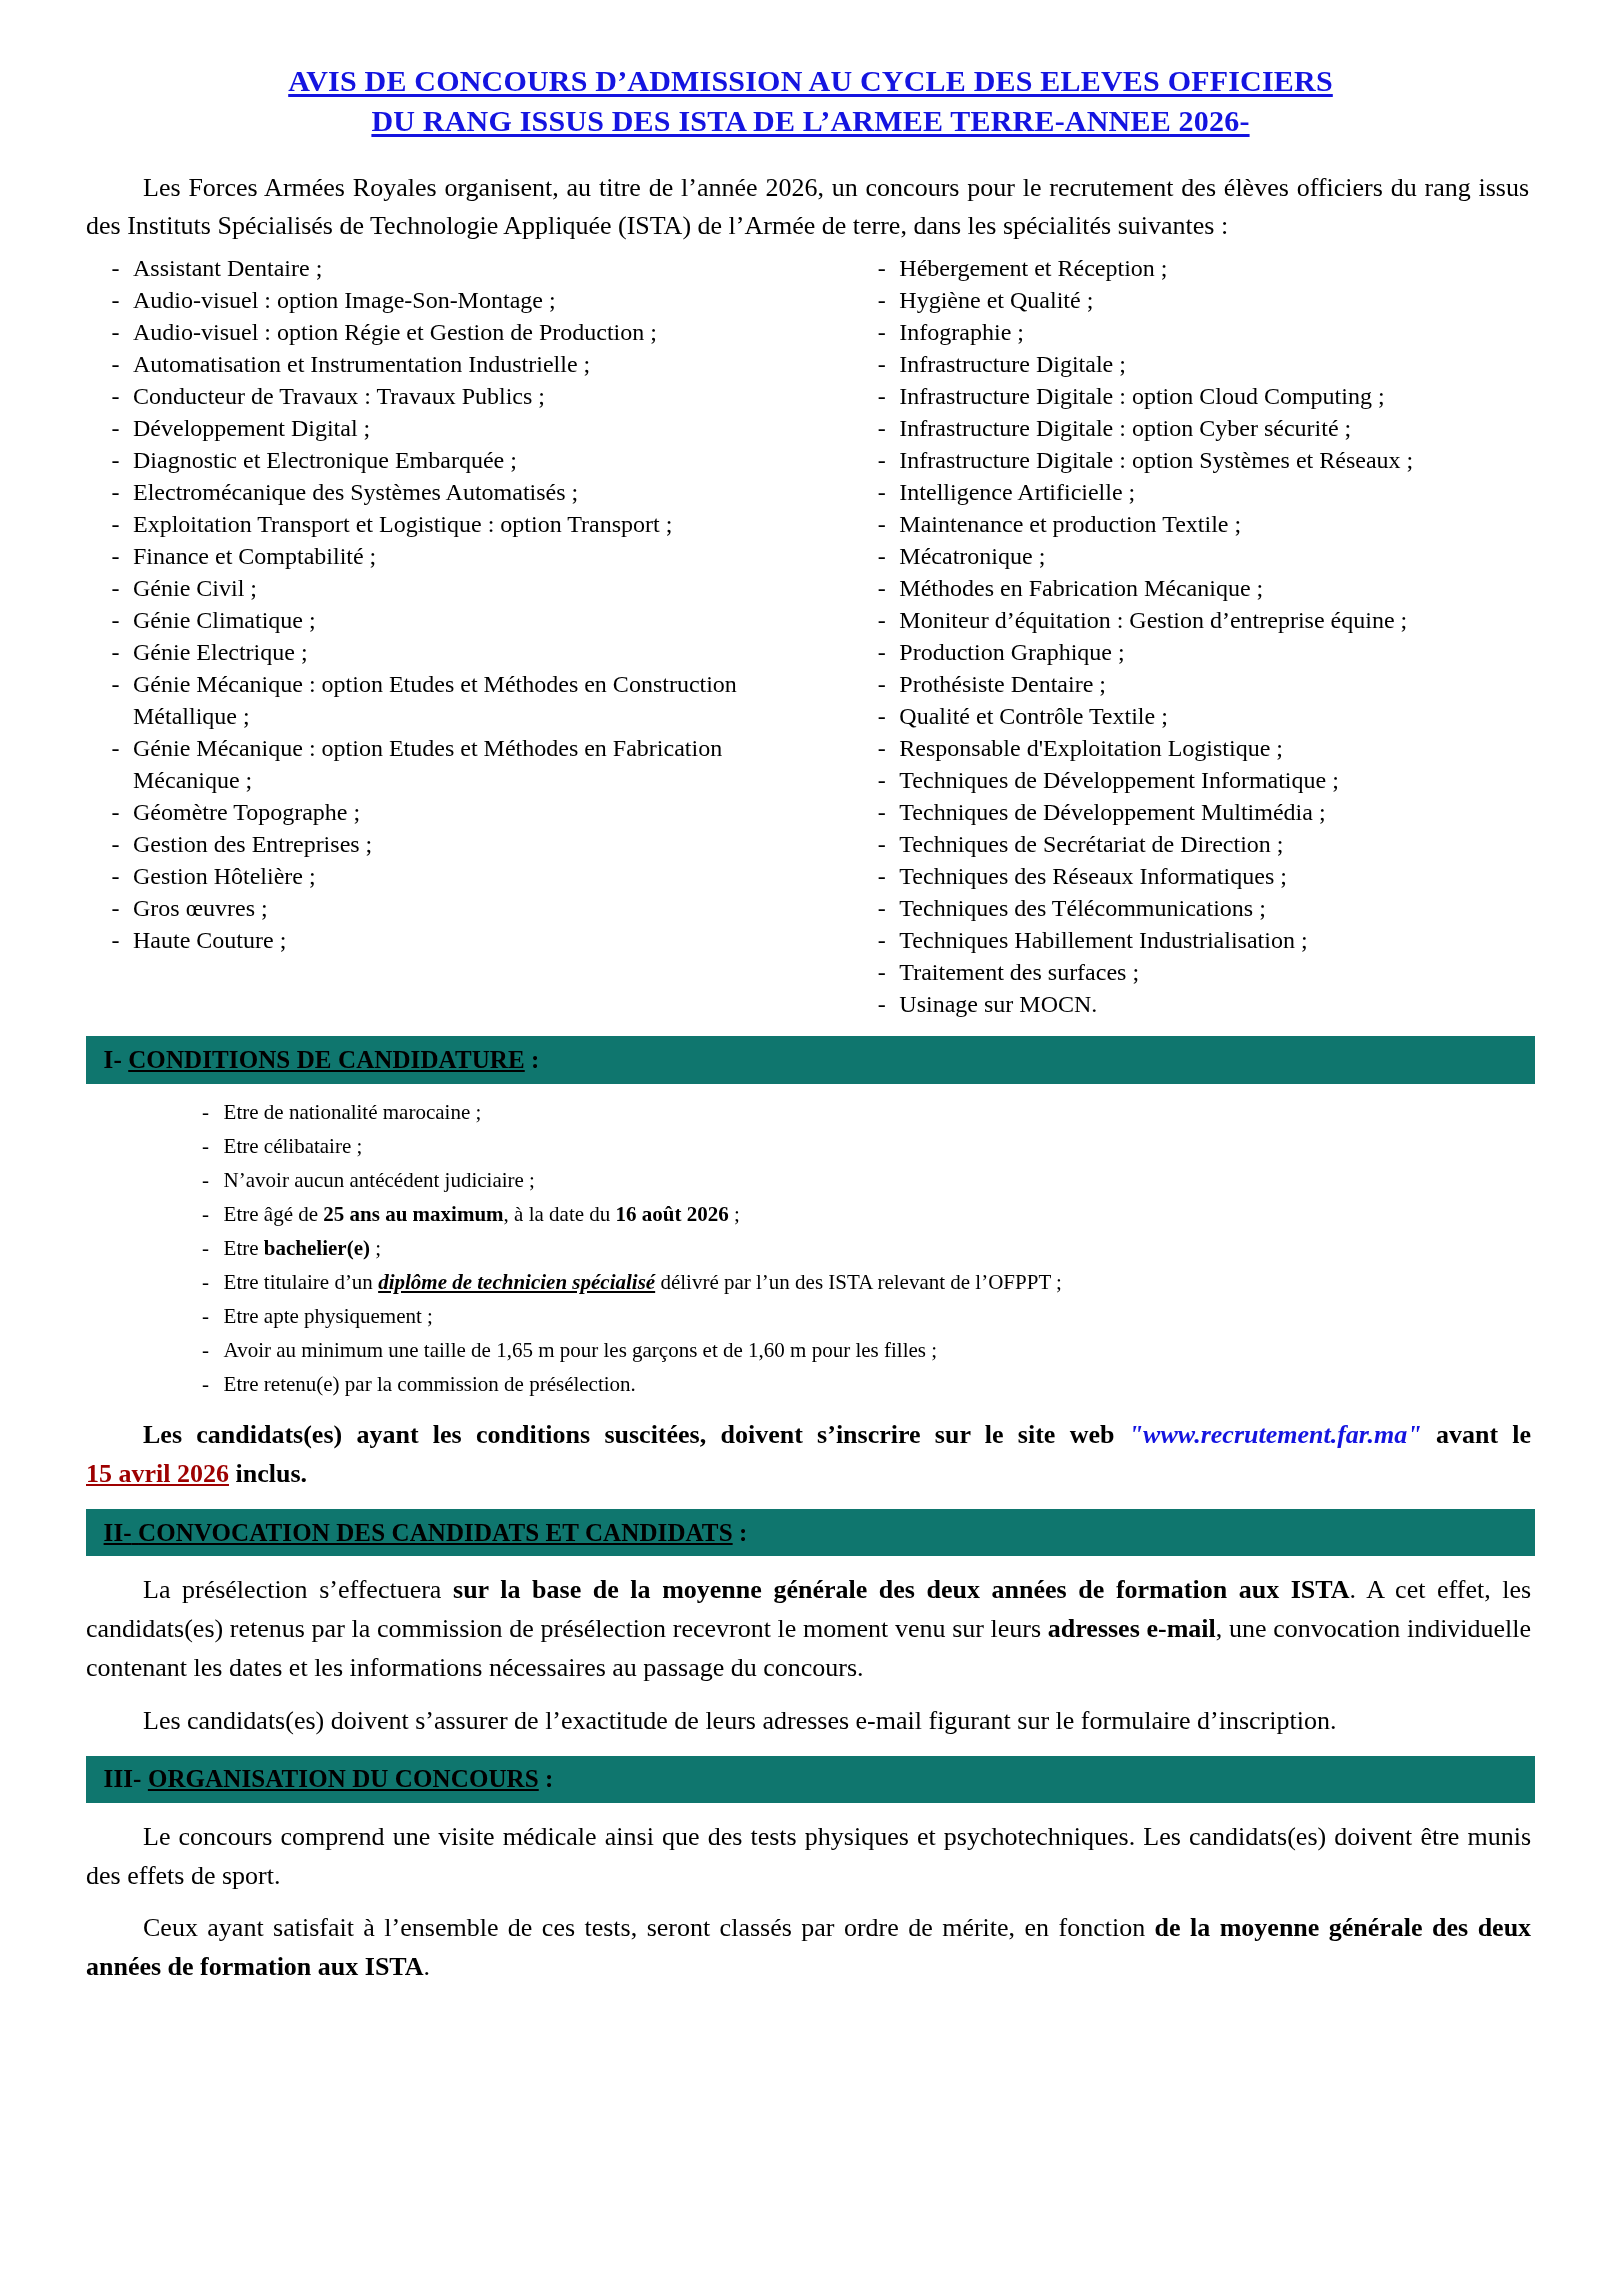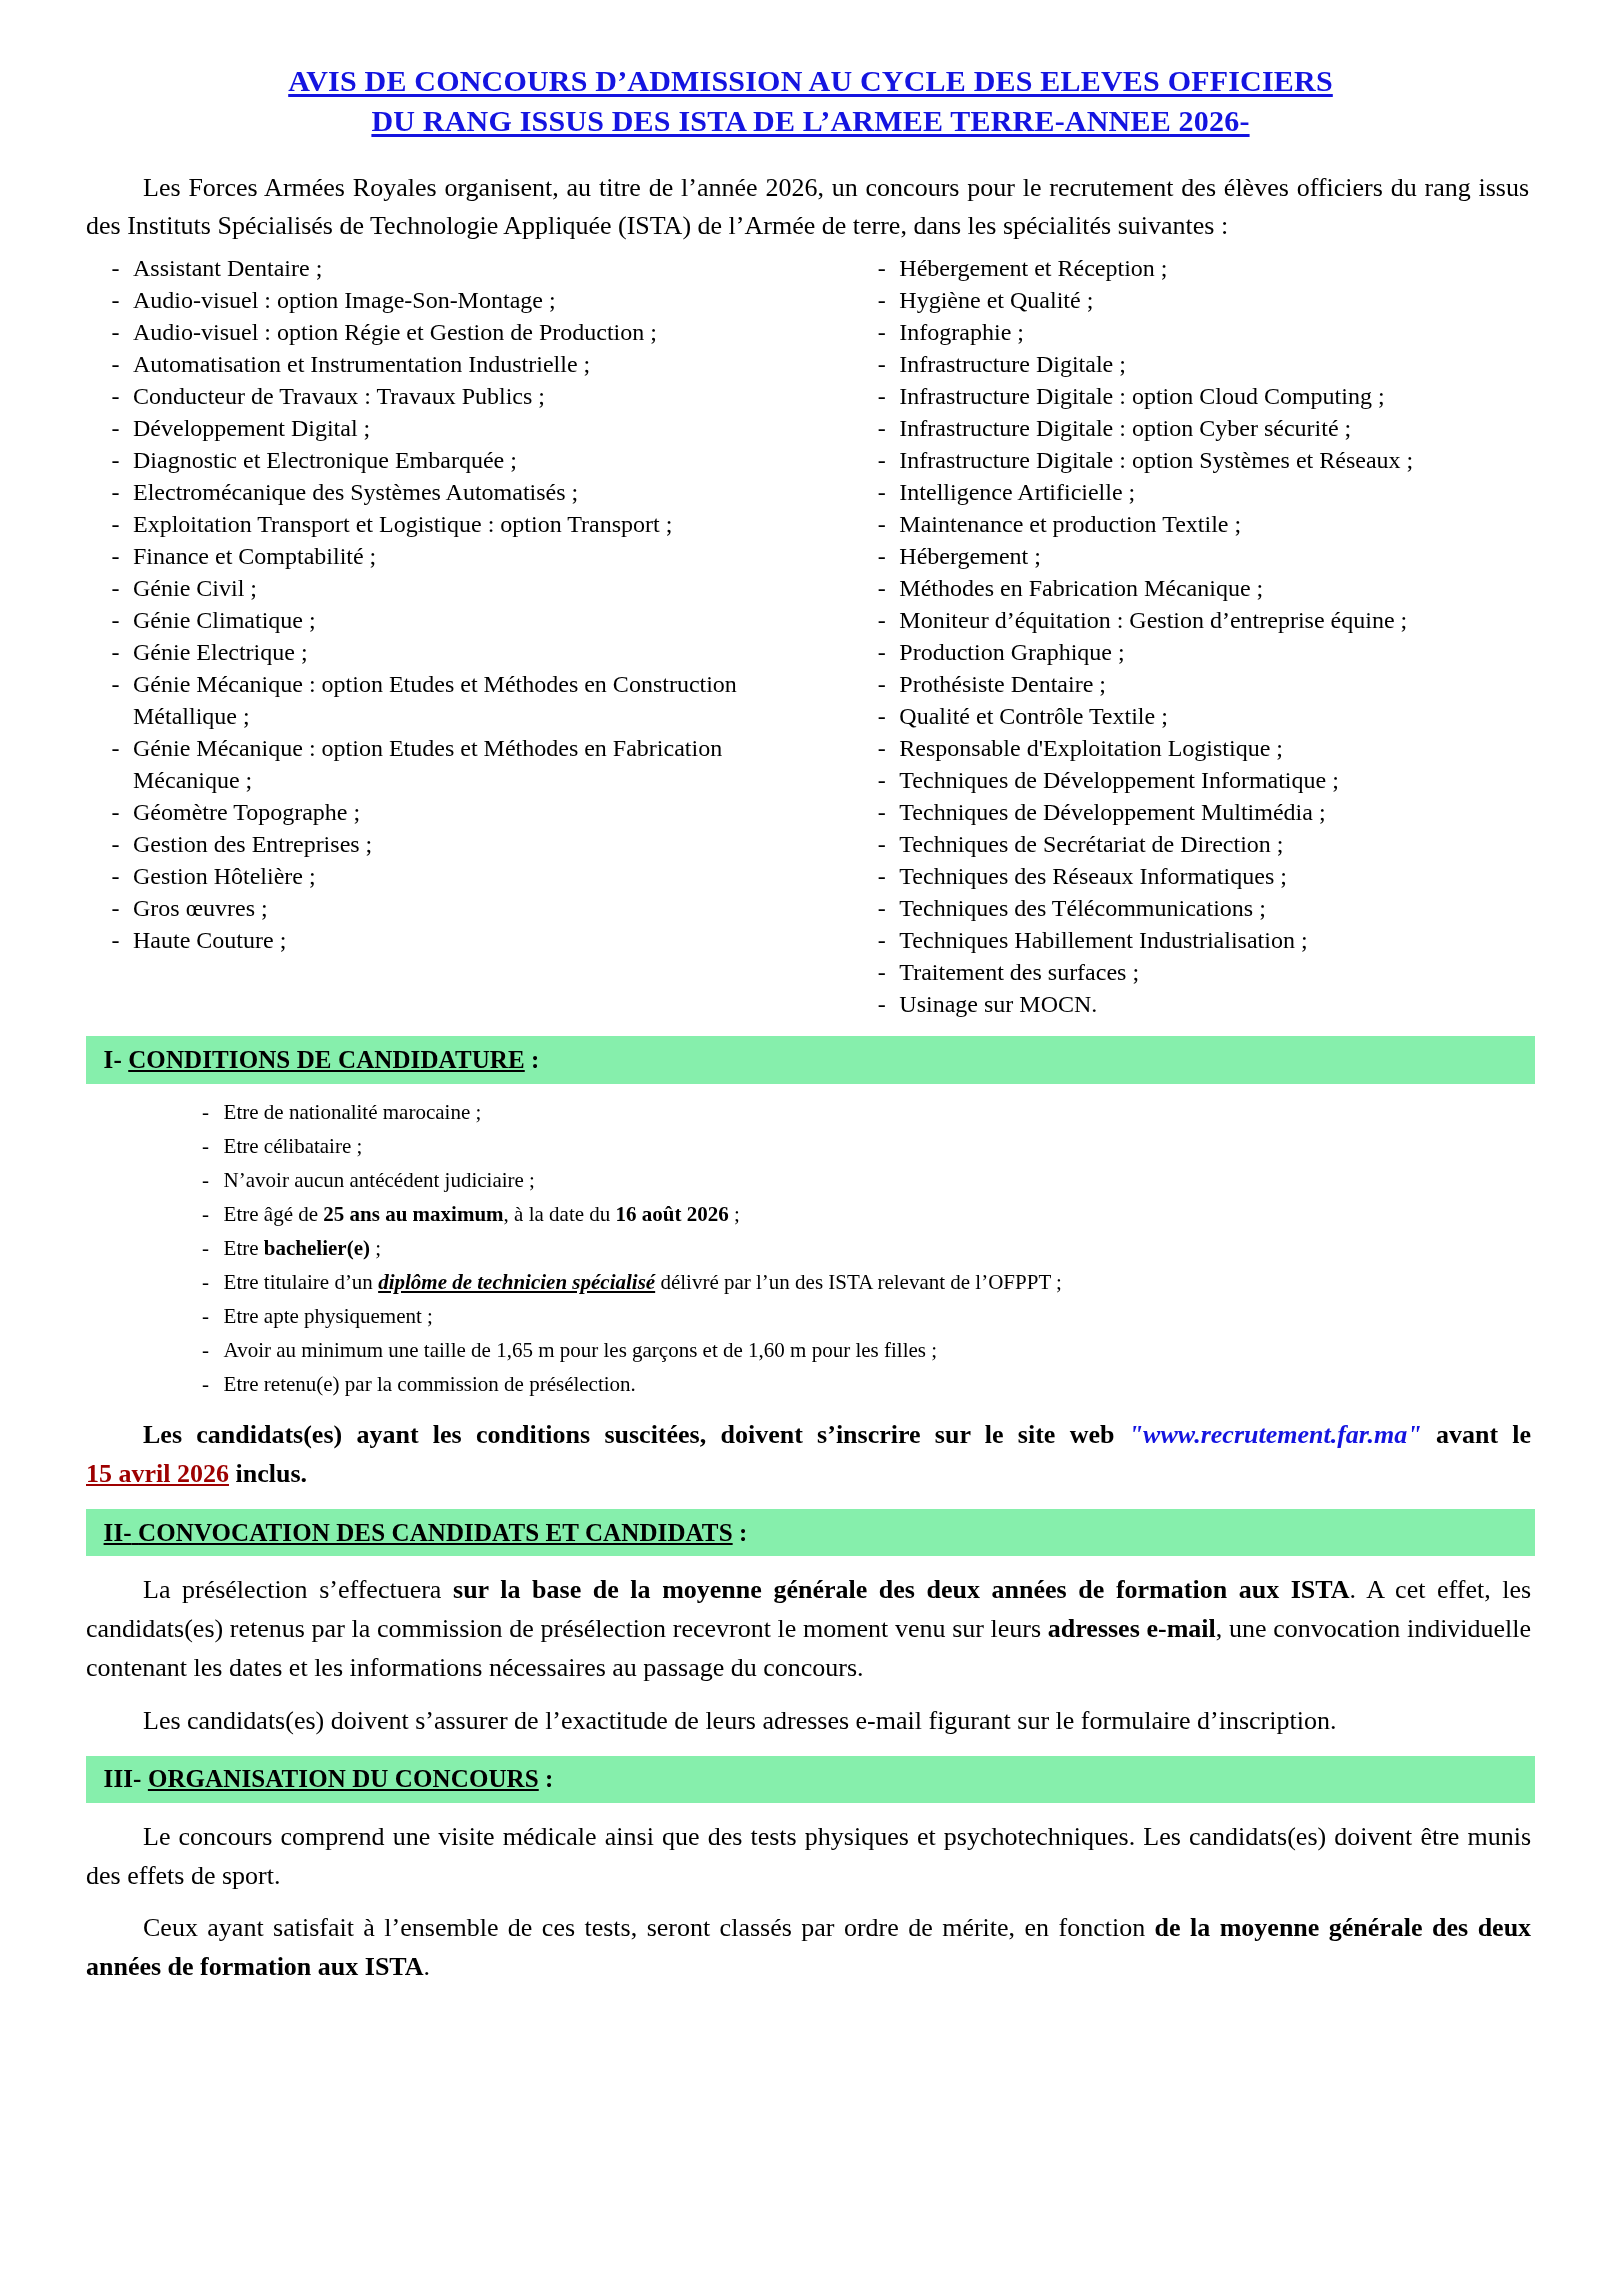--- a/index.html
+++ b/index.html
@@ -78,21 +78,21 @@
   }
   ul.dashlist > li::before {
     content: "-";
     position: absolute;
     left: 2px;
     top: 0;
   }
 
   
   .section-bar {
-    background: #86efac;
+    background: #0f766e;
     font-weight: bold;
     font-size: 25px;
     line-height: 1.0;
     padding: 10.8px 0 11.8px 17.6px;
     margin: 15.7px 0 0 0;
     letter-spacing: 0.1px;
   }
   .section-bar .u { text-decoration: underline; text-underline-offset: 2px; }
 
   
@@ -185,21 +185,21 @@
       <ul class="dashlist" id="spec-right">
           <li><span>Hébergement et Réception ;</span></li>
           <li><span>Hygiène et Qualité ;</span></li>
           <li><span>Infographie ;</span></li>
           <li><span>Infrastructure Digitale ;</span></li>
           <li><span>Infrastructure Digitale : option Cloud Computing ;</span></li>
           <li><span>Infrastructure Digitale : option Cyber sécurité ;</span></li>
           <li><span>Infrastructure Digitale : option Systèmes et Réseaux ;</span></li>
           <li><span>Intelligence Artificielle ;</span></li>
           <li><span>Maintenance et production Textile ;</span></li>
-          <li><span>Hébergement ;</span></li>
+          <li><span>Mécatronique ;</span></li>
           <li><span>Méthodes en Fabrication Mécanique ;</span></li>
           <li><span>Moniteur d’équitation : Gestion d’entreprise équine  ;</span></li>
           <li><span>Production Graphique ;</span></li>
           <li><span>Prothésiste Dentaire ;</span></li>
           <li><span>Qualité et Contrôle Textile ;</span></li>
           <li><span>Responsable d'Exploitation Logistique ;</span></li>
           <li><span>Techniques de Développement Informatique ;</span></li>
           <li><span>Techniques de Développement Multimédia ;</span></li>
           <li><span>Techniques de Secrétariat de Direction ;</span></li>
           <li><span>Techniques des Réseaux Informatiques ;</span></li>

